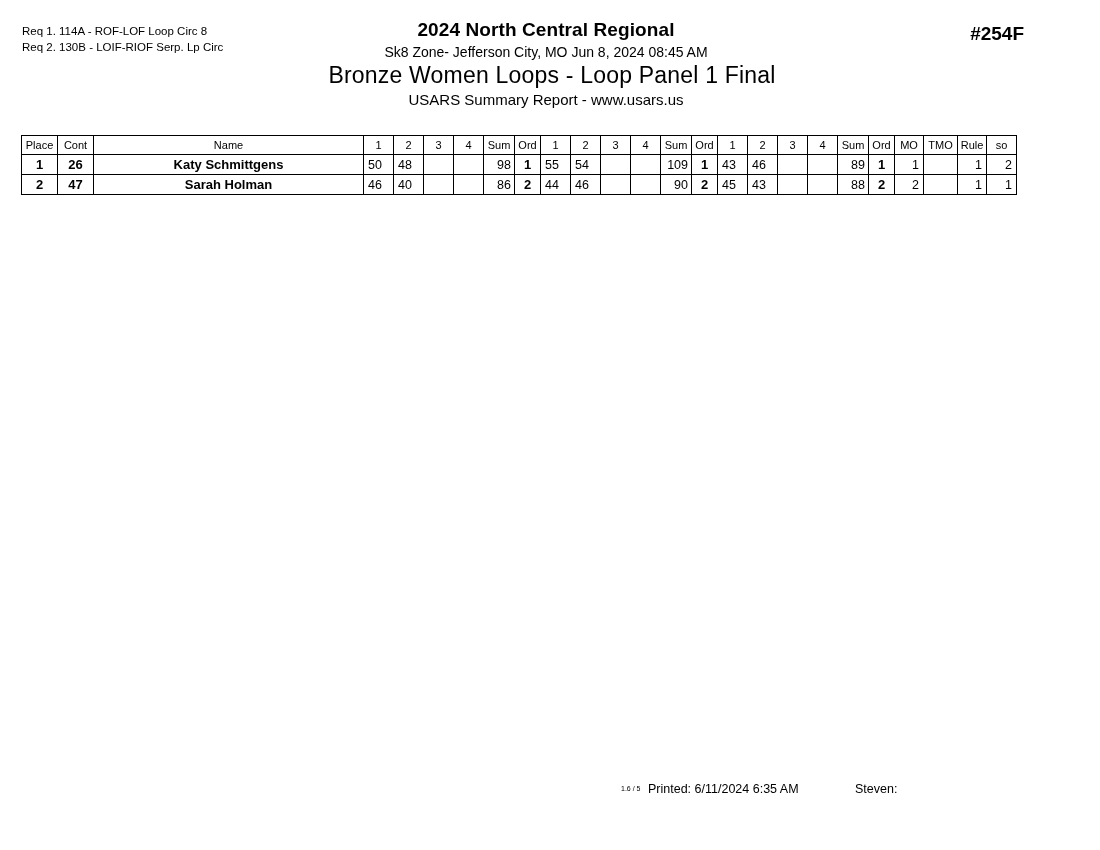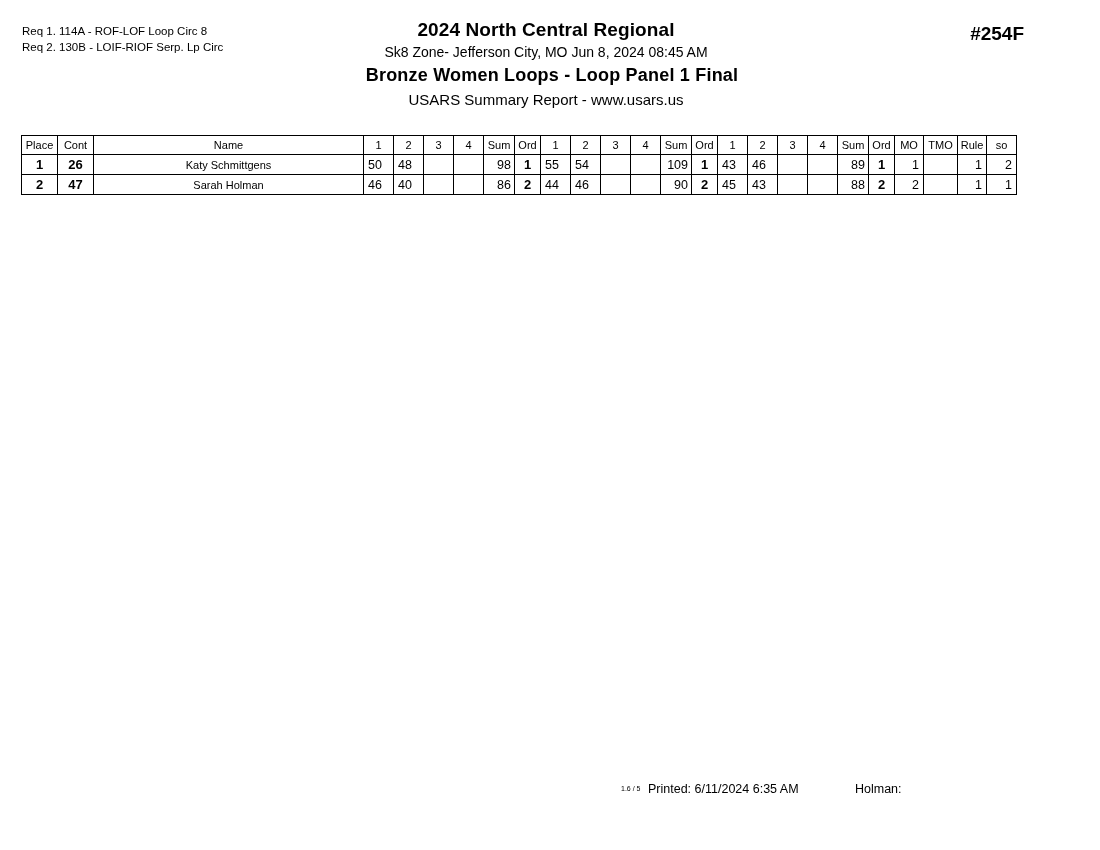--- a/index.html
+++ b/index.html
@@ -41,22 +41,22 @@
     font-size: 19px;
     font-weight: bold;
     letter-spacing: 0.1px;
     line-height: 24px;
   }
   .title-sub {
     font-size: 14px;
     line-height: 21px;
   }
   .title-event {
-    font-size: 18px;
-    font-weight: bold;
+    font-size: 23px;
+    font-weight: normal;
     line-height: 25px;
     letter-spacing: 0.2px;
     padding-left: 12px;
   }
   .title-report {
     font-size: 15px;
     line-height: 24px;
   }
 
   
@@ -127,22 +127,22 @@
   tr.data-row td {
     height: 20px;
     font-size: 12.5px;
   }
   tr.data-row td.place-col,
   tr.data-row td.cont-col {
     font-weight: bold;
     font-size: 13px;
   }
   tr.data-row td.name-col {
-    font-weight: normal;
-    font-size: 11px;
+    font-weight: bold;
+    font-size: 13px;
   }
   tr.data-row td.ord-col {
     font-weight: bold;
     font-size: 13px;
   }
   tr.data-row td.score-cell {
     text-align: left;
     padding-left: 4px;
   }
   tr.data-row td.sum-cell {
@@ -301,14 +301,14 @@
         <td class="rule-col tail-cell">1</td>
         <td class="so-col tail-cell">1</td>
       </tr>
     </tbody>
   </table>
 </div>
 
 <div class="footer">
   <span class="footer-version">1.6 / 5</span>
   <span class="footer-printed">Printed:  6/11/2024  6:35 AM</span>
-  <span class="footer-scorer">Holman:</span>
+  <span class="footer-scorer">Steven:</span>
 </div>
 
 </body></html>

